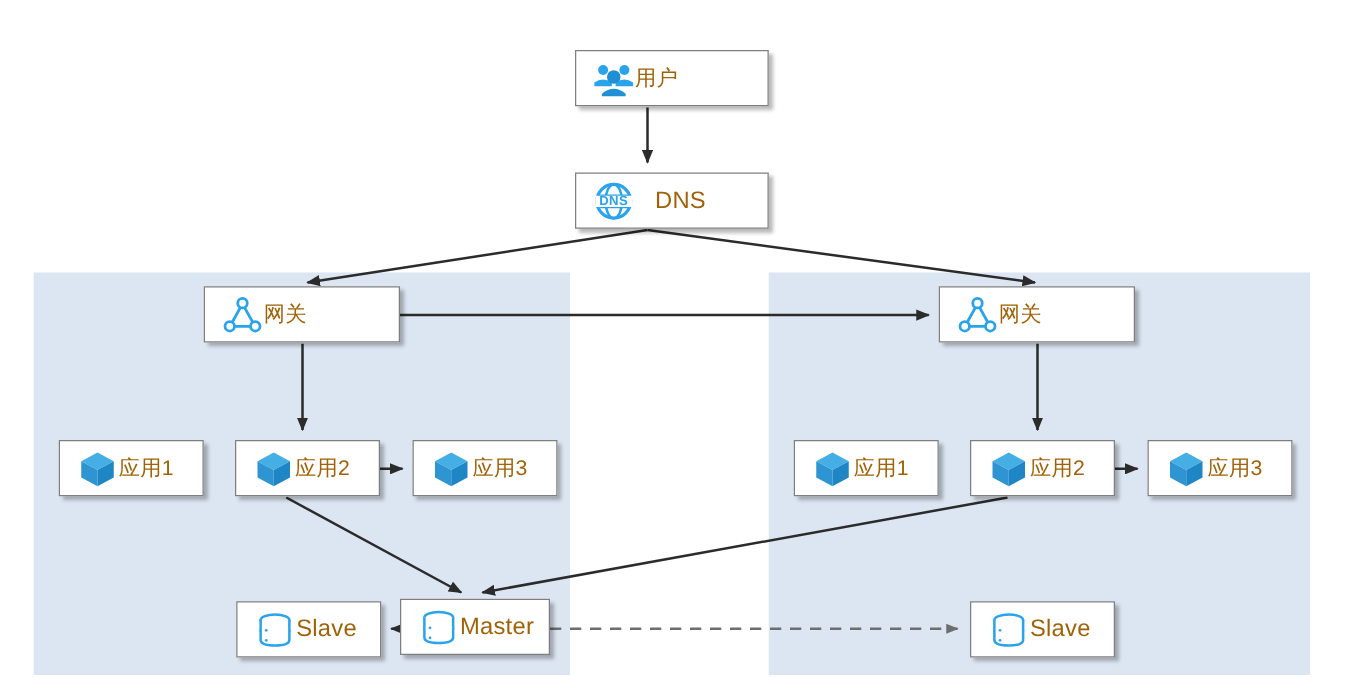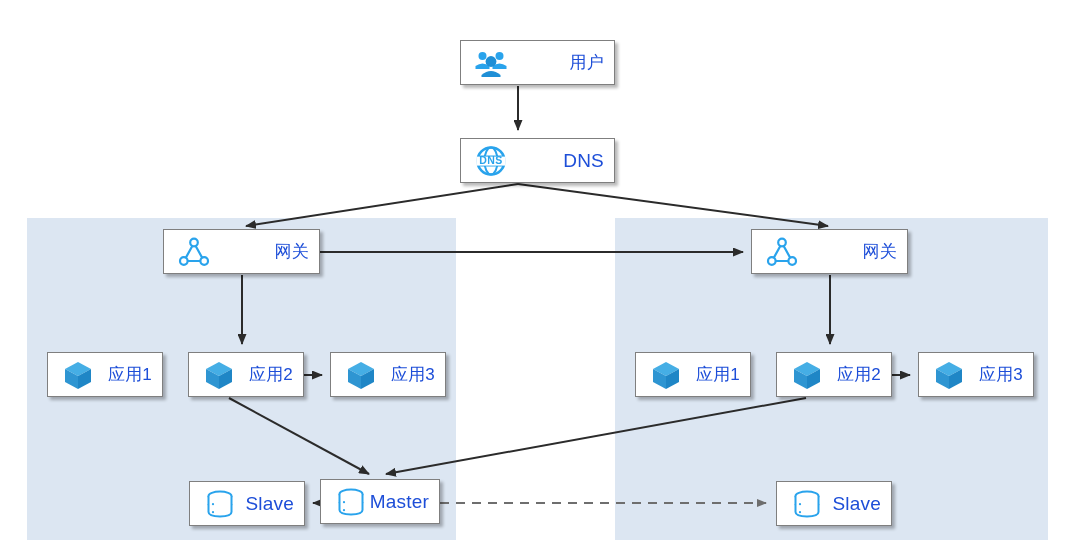--- a/index.html
+++ b/index.html
@@ -5,21 +5,21 @@
   html,body{margin:0;padding:0;background:#ffffff;}
   body{width:1080px;height:552px;position:relative;overflow:hidden;
        font-family:"Liberation Sans","DejaVu Sans",sans-serif;}
   #stage{position:absolute;left:0;top:0;width:1080px;height:552px;}
   .zone{position:absolute;background:#dce6f2;}
   .node{position:absolute;background:#ffffff;border:1px solid #7f7f7f;
         box-shadow:3px 3px 3px rgba(0,0,0,0.28);
         display:flex;align-items:center;box-sizing:border-box;z-index:5;}
   .node .ico{width:34px;height:34px;flex:0 0 34px;margin-left:13px;
              display:flex;align-items:center;justify-content:center;}
-  .node .lbl{flex:1;text-align:right;font-size:17px;color:#1d4ed8;
+  .node .lbl{flex:1;text-align:left;font-size:17px;color:#a16207;
              padding-right:10px;white-space:nowrap;letter-spacing:.2px;}
   .node .lbl.lat{font-size:19px;}
   svg.edges{position:absolute;left:0;top:0;width:1080px;height:552px;
             overflow:visible;z-index:2;pointer-events:none;}
 </style>
 </head>
 <body>
 
 <div id="stage">
 

